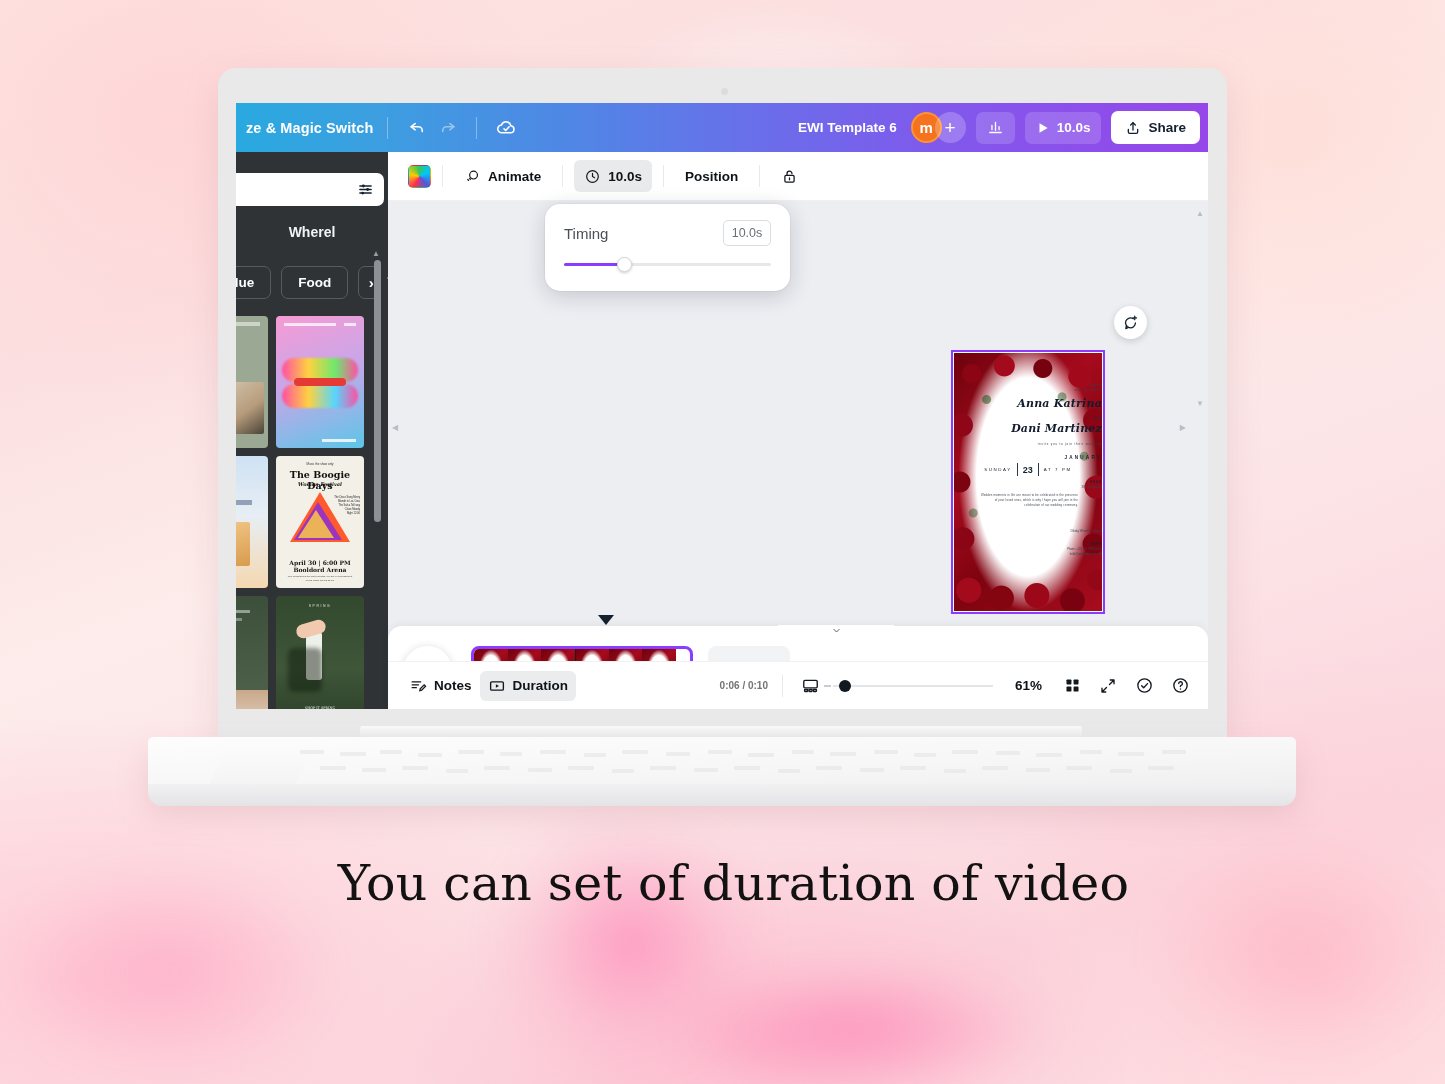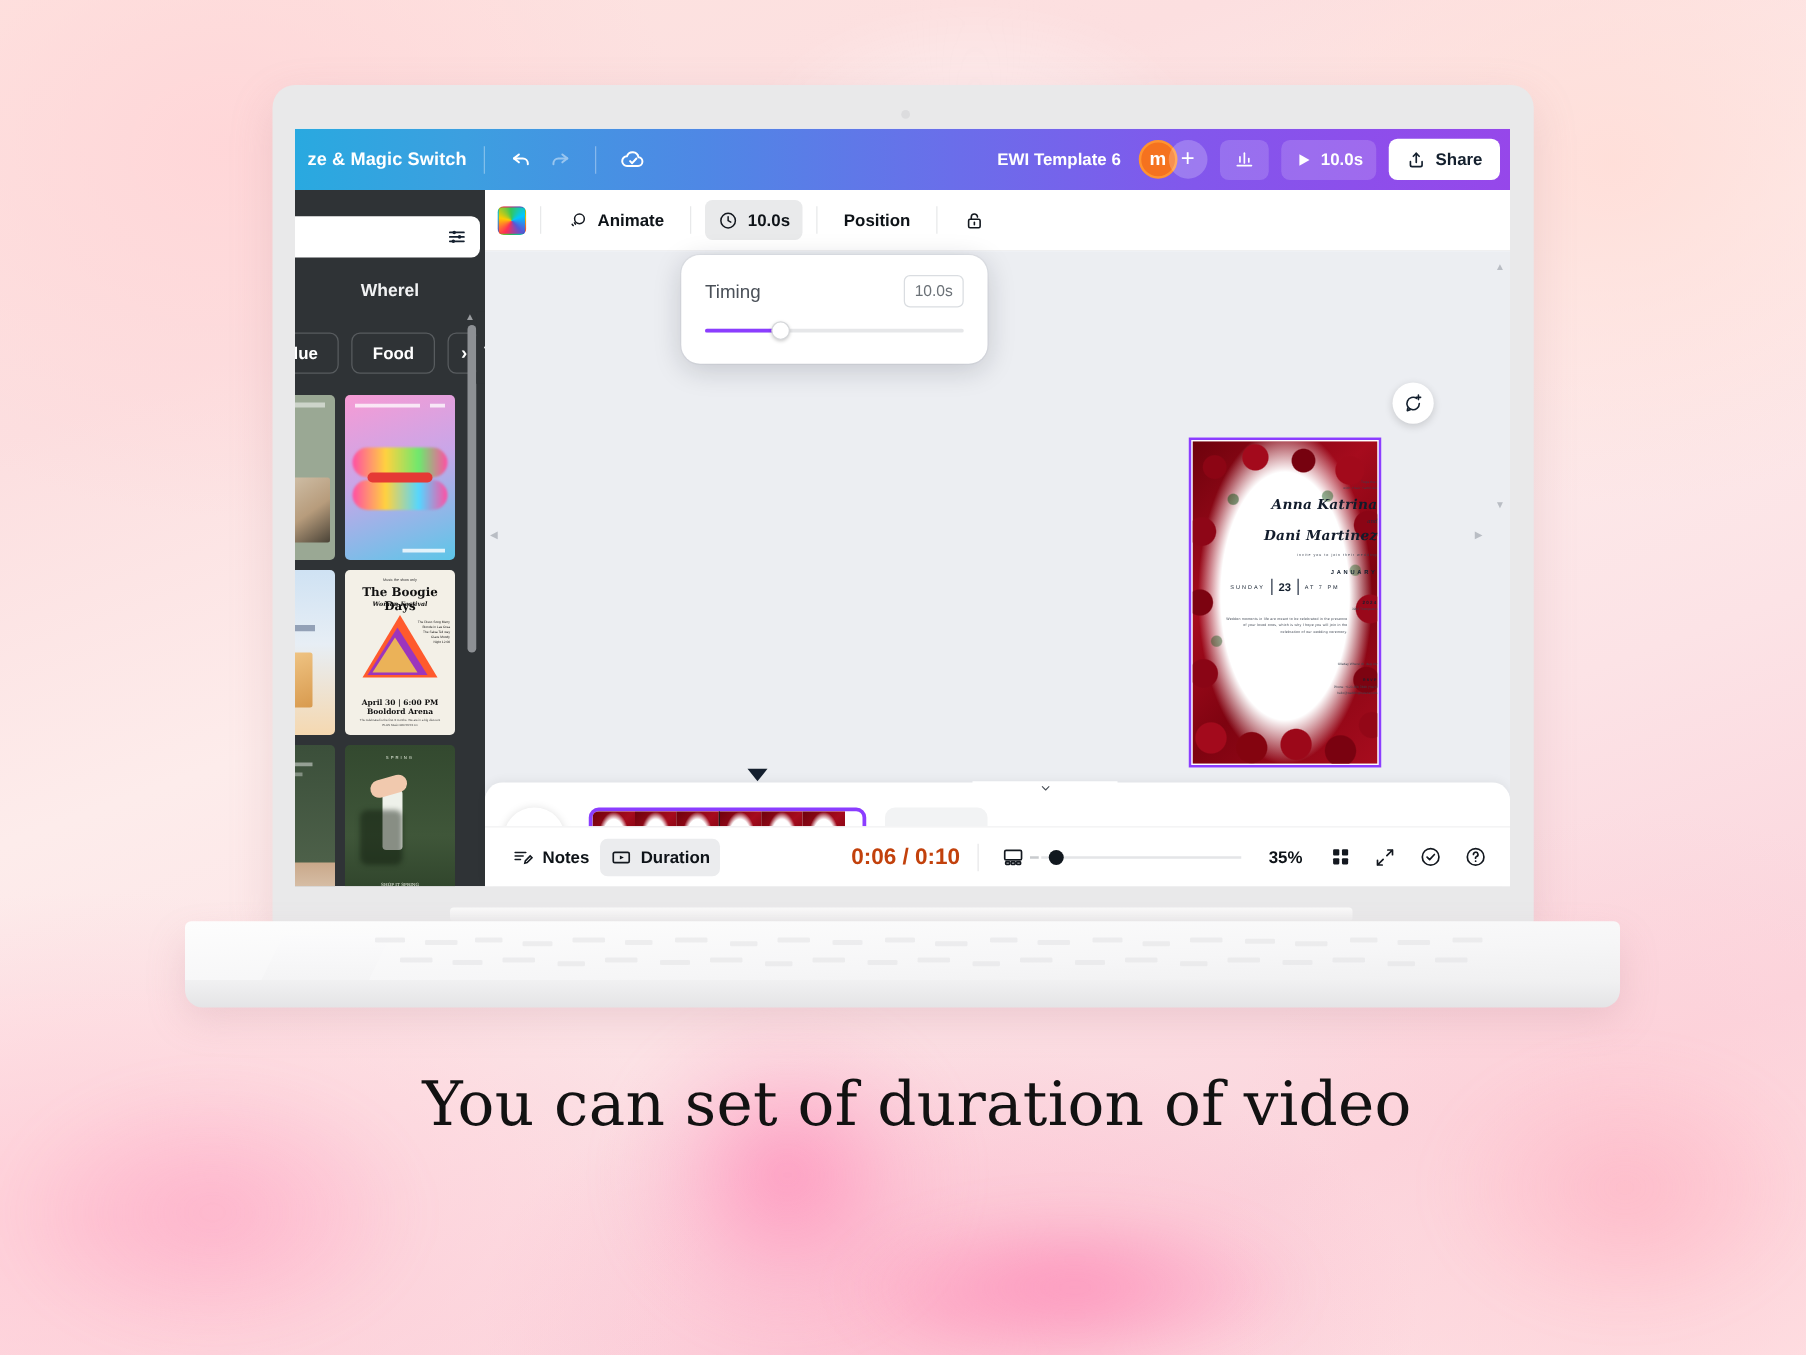--- a/index.html
+++ b/index.html
@@ -165,21 +165,21 @@
   .panel-scroll {
     position:absolute; left:138px; top:108px; width:7px; height:262px;
     background:#8d9094; border-radius:4px;
   }
   .panel-scroll-up { position:absolute; left:136px; top:97px; color:#9a9da0; font-size:8px; }
   .panel-scroll-dn { position:absolute; left:136px; top:556px; color:#9a9da0; font-size:8px; }
 
   
   .subbar {
     position:absolute; left:152px; top:49px; width:820px; height:49px;
-    background:#fff; display:flex; align-items:center; padding-left:10px; gap:0;
+    background:#fff; display:flex; align-items:center; padding-left:20px; gap:0;
     border-bottom:1px solid #f0f0f1;
   }
   .color-swatch {
     width:23px; height:23px; border-radius:5px;
     background:
       conic-gradient(from 210deg, #ff2d55, #ffcc00, #34c759, #00c7ff, #5856d6, #ff2d55);
     border:1px solid rgba(0,0,0,.08);
   }
   .sb-div { width:1px; height:22px; background:#e8e9ea; margin:0 11px; }
   .sb-item {
@@ -295,21 +295,21 @@
   }
 
   
   .statusbar {
     position:absolute; left:152px; top:558px; width:820px; height:48px;
     background:#fff; display:flex; align-items:center; padding:0 14px;
     border-top:1px solid #f1f1f2;
   }
   .st-item { display:flex; align-items:center; gap:7px; font-size:13.5px; font-weight:600; color:#0e1318; height:30px; padding:0 8px; border-radius:6px; white-space:nowrap;}
   .st-item.active { background:#ebecee; }
-  .st-time { font-size:18px; color:#c2410c; font-weight:600; }
+  .st-time { font-size:10px; color:#737373; font-weight:600; }
   .st-div { width:1px; height:22px; background:#e7e8e9; margin:0 14px; }
   .zoom-track { width:160px; height:2px; background:#e4e5e7; position:relative; margin:0 8px; }
   .zoom-knob { position:absolute; left:6px; top:-5px; width:12px; height:12px; border-radius:50%; background:#11181f; }
   .zoom-tick { position:absolute; left:-9px; top:0; width:7px; height:2px; background:#c9cbce; }
   .st-pct { font-size:13.5px; font-weight:600; color:#0e1318; }
   .st-ico { width:28px; height:28px; display:flex; align-items:center; justify-content:center; color:#13181f; }
 
   
   .timing-pop {
     position:absolute; left:309px; top:101px; width:245px; height:87px;
@@ -643,21 +643,21 @@
                 <rect x="3.5" y="5.5" width="17" height="9.5" rx="1.4"></rect>
                 <rect x="4.5" y="17" width="4" height="2.6" rx=".6"></rect>
                 <rect x="10" y="17" width="4" height="2.6" rx=".6"></rect>
                 <rect x="15.5" y="17" width="4" height="2.6" rx=".6"></rect>
               </svg>
           </div>
           <div class="zoom-track">
             <div class="zoom-tick"></div>
             <div class="zoom-knob"></div>
           </div>
-          <div class="st-pct" style="margin-left:14px;">35%</div>
+          <div class="st-pct" style="margin-left:14px;">61%</div>
           <div class="st-ico" style="margin-left:16px;">
             <svg width="17" height="17" viewBox="0 0 24 24" fill="#13181f">
                 <rect x="3.5" y="3.5" width="7" height="7" rx="1.2"></rect>
                 <rect x="13.5" y="3.5" width="7" height="7" rx="1.2"></rect>
                 <rect x="3.5" y="13.5" width="7" height="7" rx="1.2"></rect>
                 <rect x="13.5" y="13.5" width="7" height="7" rx="1.2"></rect>
               </svg>
           </div>
           <div class="st-ico" style="margin-left:8px;">
             <svg width="18" height="18" viewBox="0 0 24 24" fill="none" stroke="#13181f" stroke-width="1.8" stroke-linecap="round" stroke-linejoin="round">

